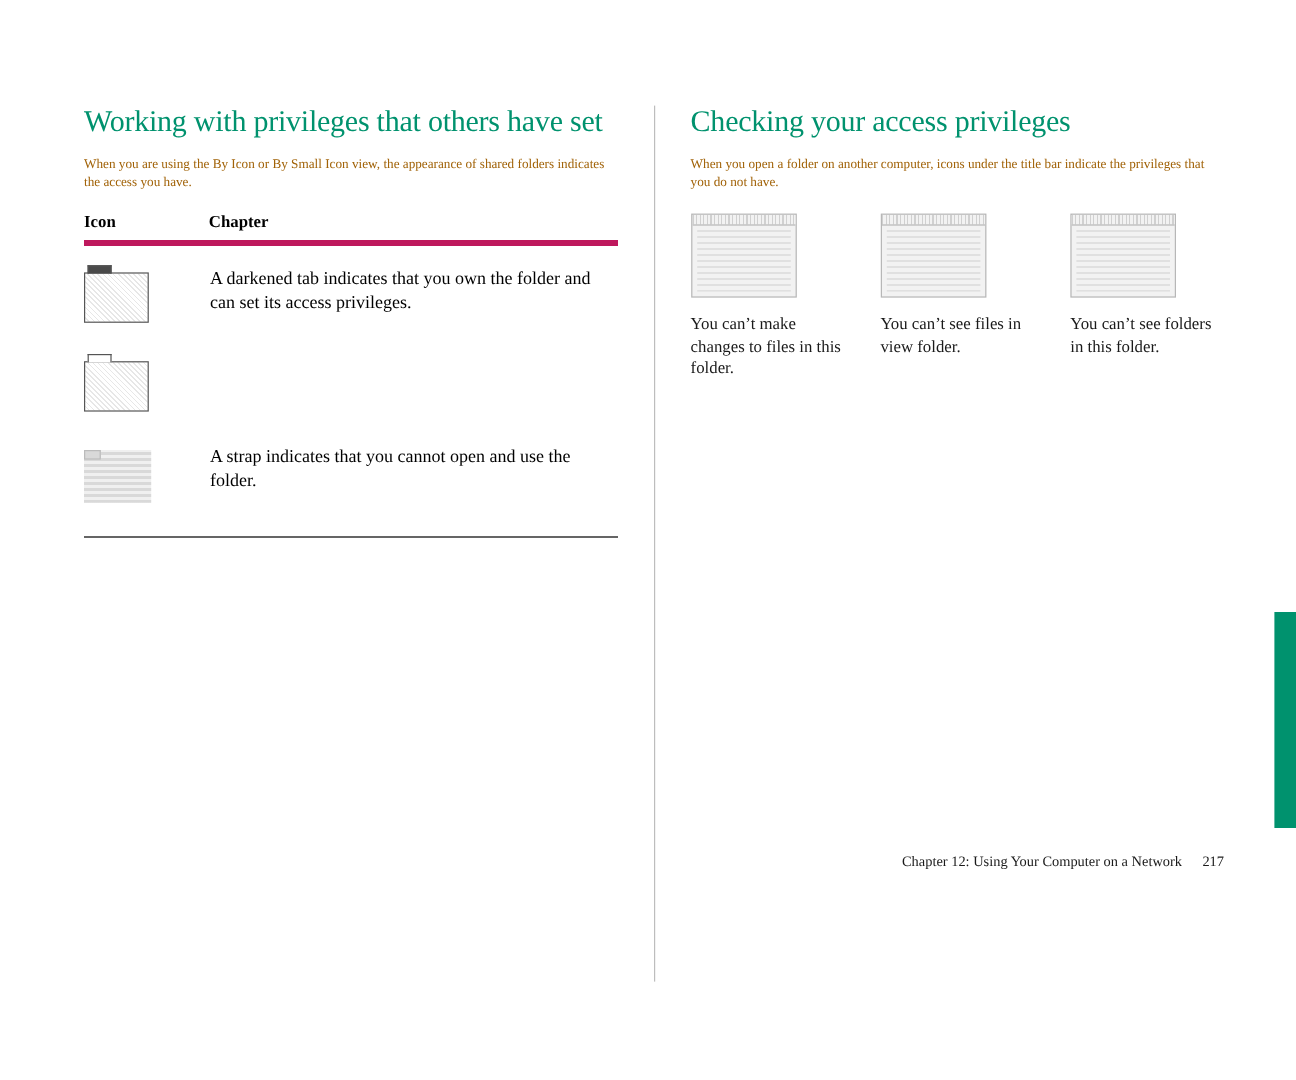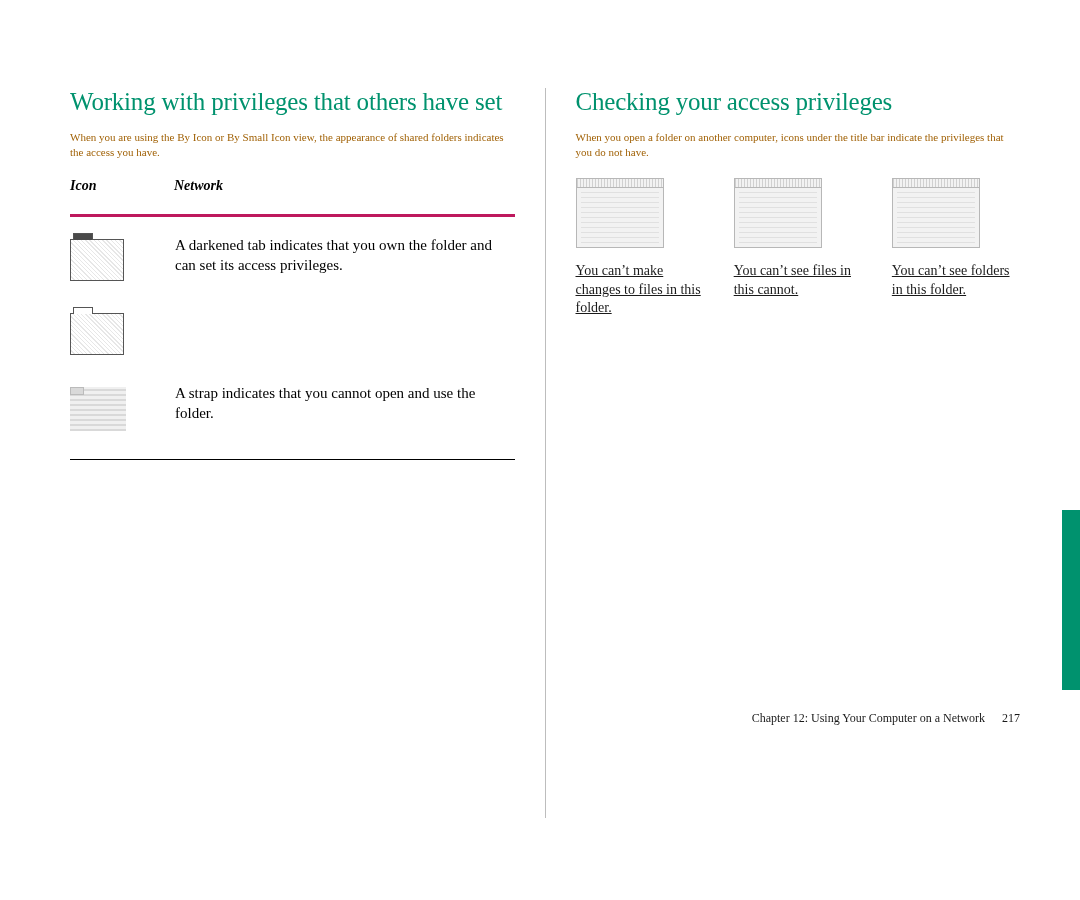--- a/index.html
+++ b/index.html
@@ -53,25 +53,24 @@
     margin: 0 0 18px 0;
     color: #a16207;
   }
 
   
   .table {
     margin-top: 10px;
   }
   .thead {
     display: flex;
-    border-bottom: 3px solid #be185d;
-    padding-bottom: 20px;
+    border-bottom: 5px solid #be185d;
+    padding-bottom: 6px;
     margin-bottom: 18px;
     gap: 24px;
-    font-style: italic;
   }
   .thead .th1 { width: 80px; font-weight: bold; font-size: 14px; }
   .thead .th2 { flex: 1; font-weight: bold; font-size: 14px; }
 
   .trow {
     display: flex;
     gap: 25px;
     align-items: flex-start;
     margin-bottom: 28px;
   }
@@ -146,21 +145,20 @@
   }
   .window-icon .lines{
     position:absolute; top:12px; left:4px; right:4px; bottom:4px;
     background: repeating-linear-gradient(0deg,#e0e0e0,#e0e0e0 1px,transparent 1px,transparent 5px);
   }
 
   .priv-caption {
     font-size: 14px;
     line-height: 1.35;
     color:#1a1a1a;
-    text-decoration:underline;
   }
 
   
   .footer {
     position: absolute;
     bottom: 42px;
     right: 60px;
     font-size: 12px;
     color:#1a1a1a;
   }
@@ -185,21 +183,21 @@
 
     <div class="col">
       <h2 class="section-heading">Working with privileges that others have set</h2>
 
       <p class="body">When you are using the By Icon or By Small Icon view, the appearance of shared folders indicates the access you have.</p>
 
       <div class="table">
 
         <div class="thead">
           <div class="th1">Icon</div>
-          <div class="th2">Network</div>
+          <div class="th2">Chapter</div>
         </div>
 
         <div class="trow">
           <div class="icon-cell">
             <div class="folder-icon dark"></div>
           </div>
           <div class="mean-cell">A darkened tab indicates that you own the folder and can set its access privileges.</div>
         </div>
 
         <div class="trow">
@@ -233,21 +231,21 @@
           <div class="window-icon">
             <div class="lines"></div>
           </div>
           <div class="priv-caption">You can’t make changes to files in this folder.</div>
         </div>
 
         <div class="priv-item">
           <div class="window-icon">
             <div class="lines"></div>
           </div>
-          <div class="priv-caption">You can’t see files in this cannot.</div>
+          <div class="priv-caption">You can’t see files in view folder.</div>
         </div>
 
         <div class="priv-item">
           <div class="window-icon">
             <div class="lines"></div>
           </div>
           <div class="priv-caption">You can’t see folders in this folder.</div>
         </div>
 
       </div>

